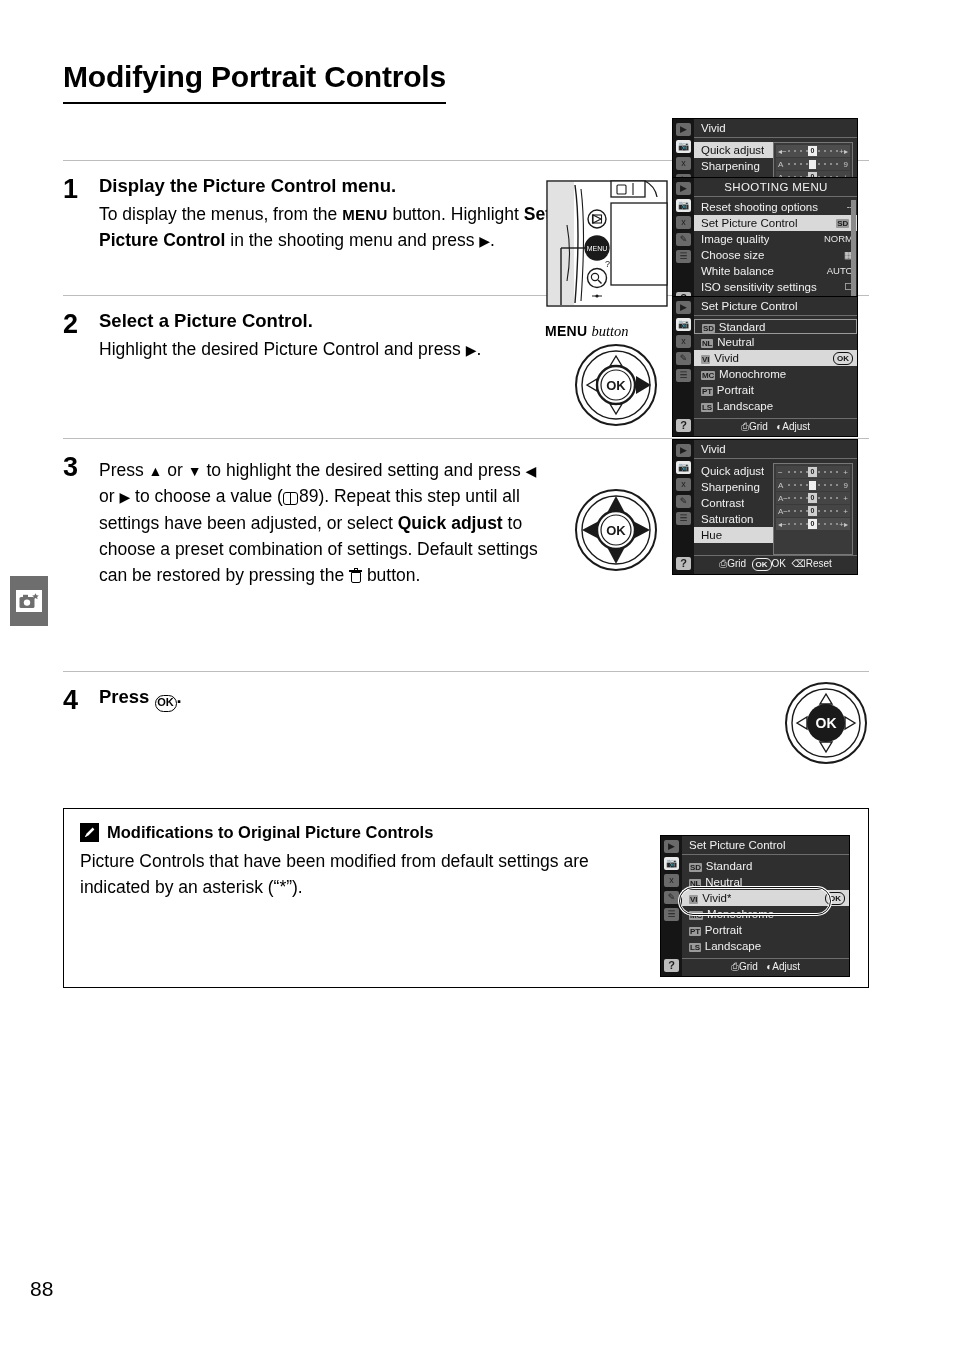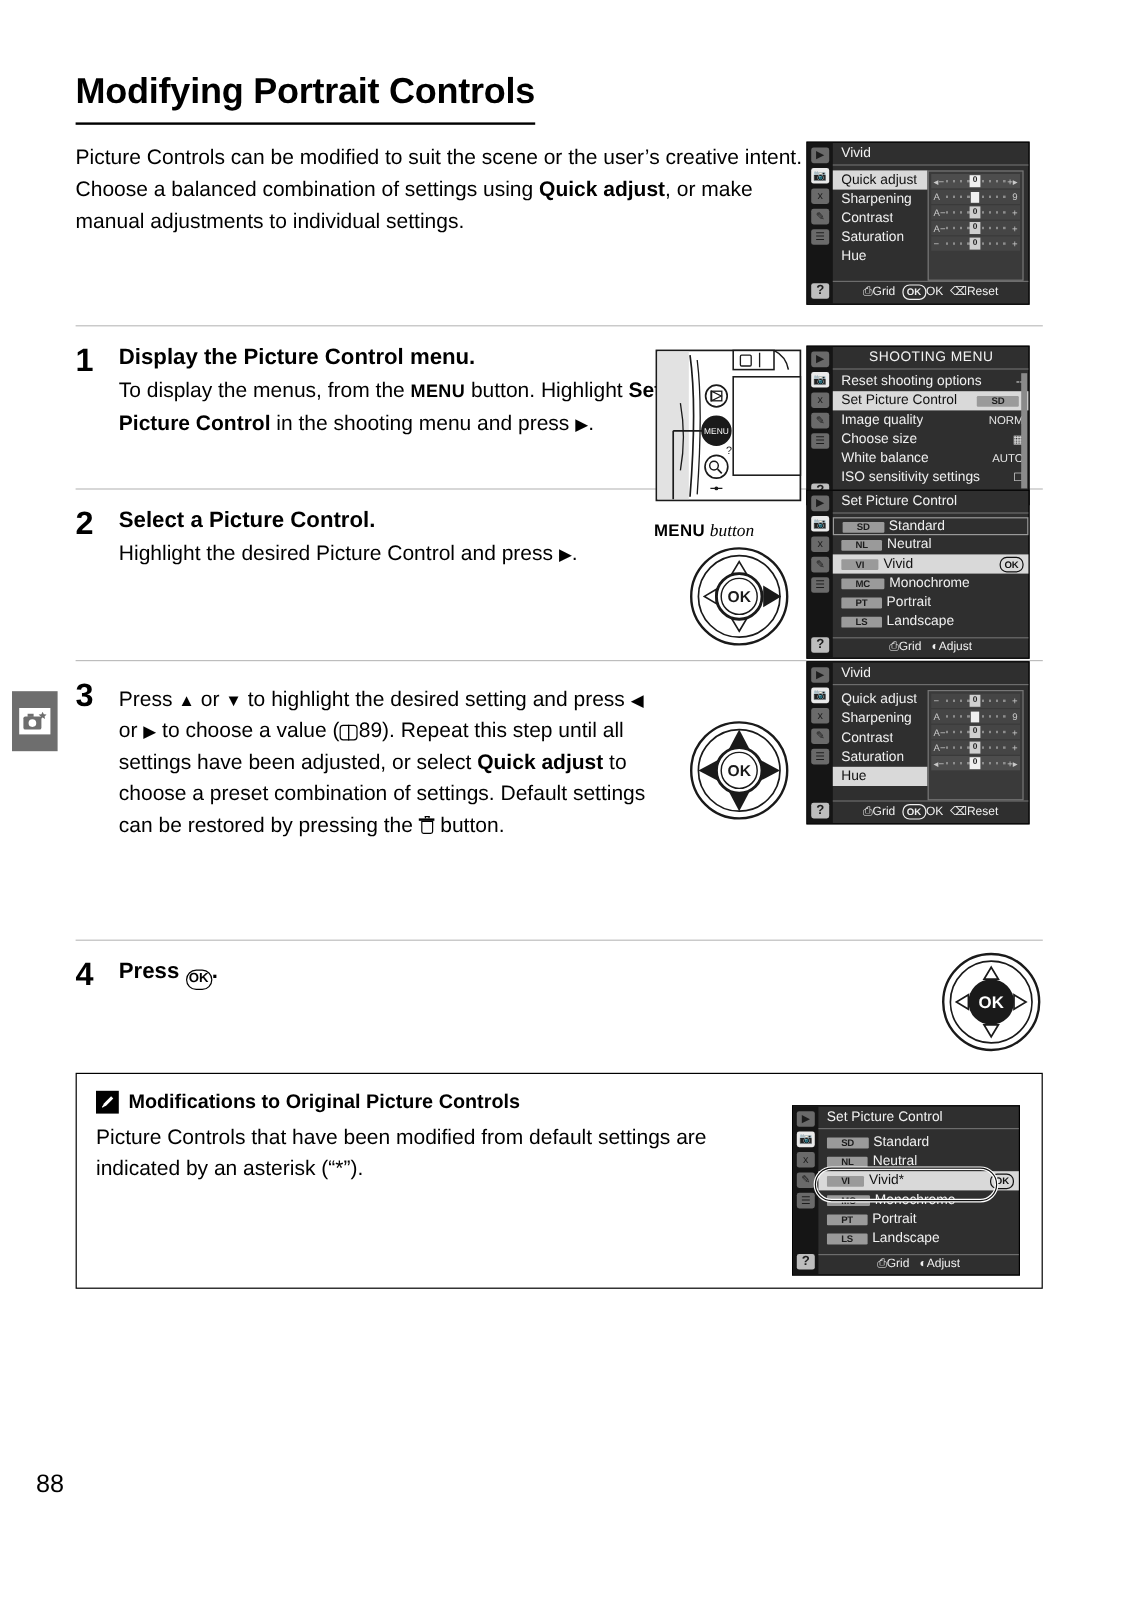--- a/index.html
+++ b/index.html
@@ -120,21 +120,21 @@
   .lcd-row.hl{ background:#d9d9d9; color:#111; }
   .lcd-row .lbl{ overflow:hidden; text-overflow:clip; }
   .lcd-row .val{ font-size:9.5px; color:#e6e6e6; padding-left:6px; }
   .lcd-row.hl .val{ color:#111; }
   .lcd-foot{
     color:#f0f0f0; font-size:10px; text-align:center;
     padding:2px 0 3px; border-top:1px solid #6d6d6d; white-space:nowrap;
   }
   .pcbadge{
     display:inline-block; background:#9a9a9a; color:#1c1c1c;
-    font-size:8px; font-weight:bold; padding:0 12px; margin-right:4px;
+    font-size:8px; font-weight:bold; padding:0 1px; margin-right:4px;
     border-radius:1px; letter-spacing:-0.2px;
   }
   .okbadge{
     display:inline-block; border:1.3px solid #efefef; color:#efefef;
     border-radius:6px; font-size:8px; font-weight:bold; padding:0 3px;
     line-height:11px;
   }
   .lcd-row.hl .okbadge{ border-color:#111; color:#111; }
 
   
@@ -155,30 +155,30 @@
   
   .camdiag{ position:relative; width:124px; height:140px; }
   .camdiag svg{ display:block; }
   .camcap{ font-size:14.5px; margin-top:4px; white-space:nowrap; }
   .camcap .mw{ font-weight:bold; font-size:14px; letter-spacing:0.3px; }
   .camcap i{ font-style:italic;font-family:Liberation Serif, serif; }
 
   
   .notebox{
     border:1px solid #000; padding:14px 16px 18px 16px; position:relative;
-    min-height:180px;
+    margin-top:26px; min-height:180px;
   }
   .note-head{ font-size:16.5px; font-weight:bold; display:flex; align-items:center; gap:8px;}
   .pencil{
     width:19px; height:19px; background:#000; display:inline-flex;
     align-items:center; justify-content:center; flex:0 0 19px;
   }
   .note-text{ font-size:17.5px; line-height:1.5; margin-top:6px; width:580px; }
 
-  .pagenum{ position:absolute; left:30px; top:1225px; font-size:21px; }
+  .pagenum{ position:absolute; left:30px; top:1277px; font-size:21px; }
 
   
   .abs{ position:absolute; }
 </style>
 </head>
 <body>
 
 <div class="page">
 
   <div class="side-tab">
@@ -192,23 +192,20 @@
     </span>
   </div>
 
   <div class="content">
 
     
     <h1 class="title">Modifying Portrait Controls</h1>
 
     
     <div style="display:flex; align-items:flex-start; margin-top:0;">
-      <p class="intro">
-        <span>Picture Controls can be modified to suit the scene or the user’s creative intent.  Choose a balanced combination of settings using </span><b>Quick adjust</b><span>, or make manual adjustments to individual settings.</span>
-      </p>
 
       <div class="lcd abs" style="left:609px; top:58px; width:186px; height:136px;">
         <div class="lcd-rail">
           <div class="rail-ic">▶</div>
           <div class="rail-ic sel">📷</div>
           <div class="rail-ic">x</div>
           <div class="rail-ic">✎</div>
           <div class="rail-ic">☰</div>
           <div class="rail-ic help">?</div>
         </div>

